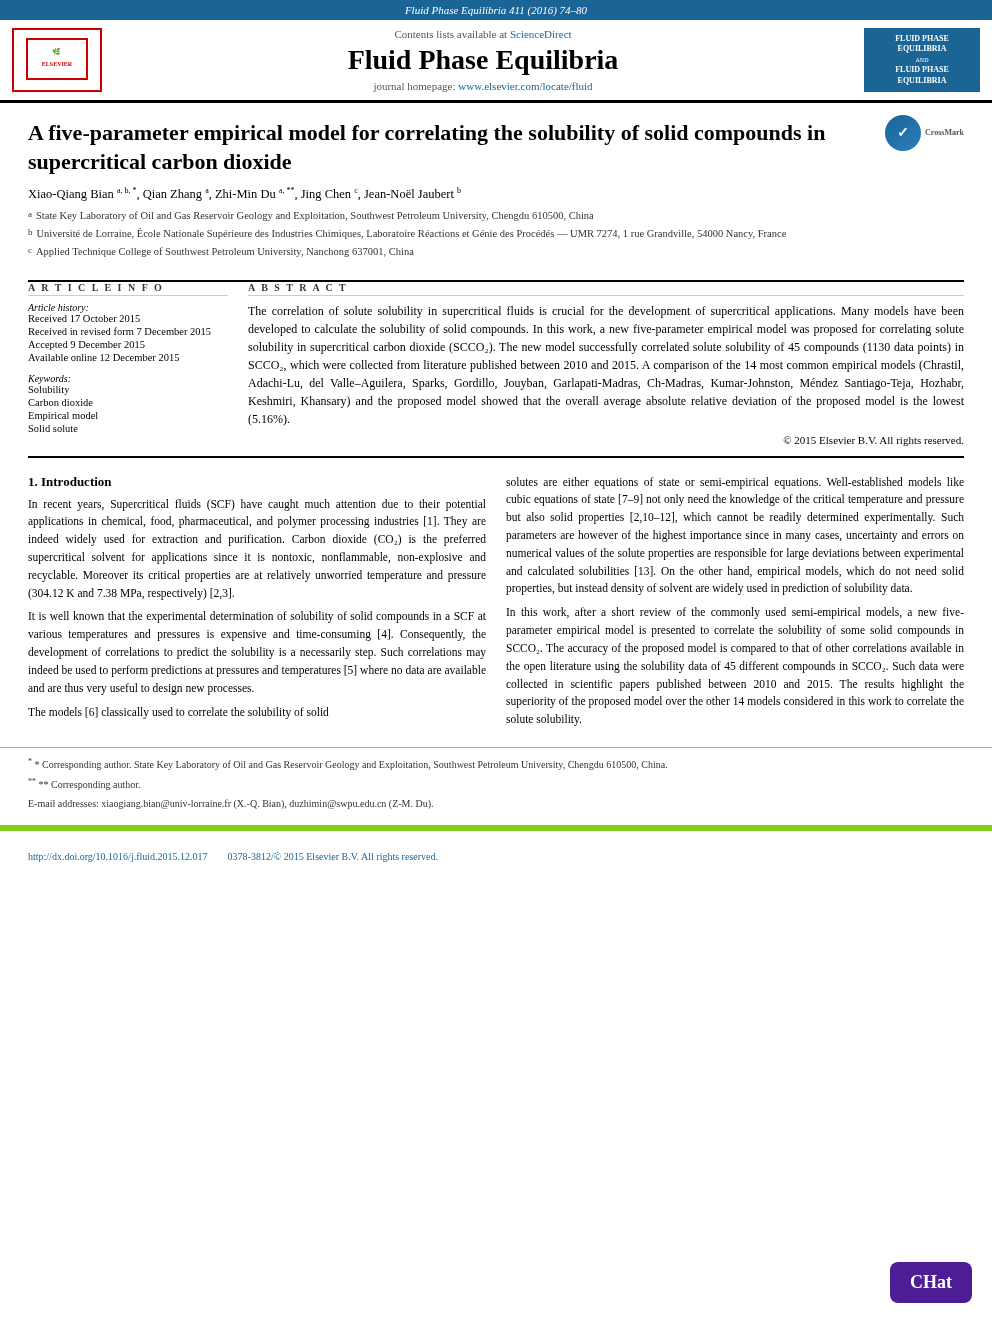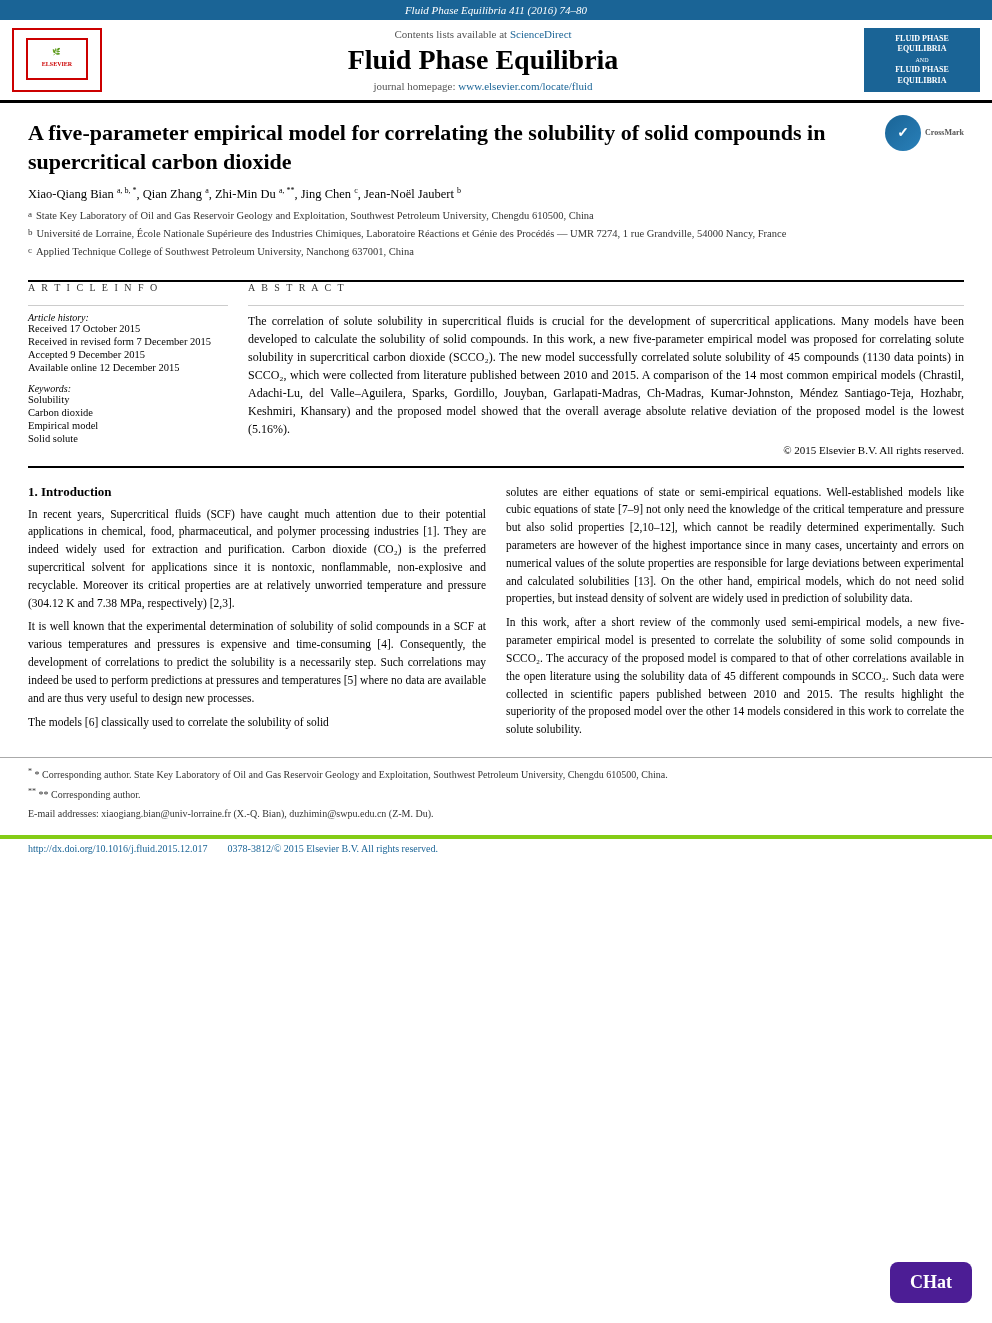--- a/index.html
+++ b/index.html
@@ -124,25 +124,25 @@
     .article-info {
       width: 200px;
       flex-shrink: 0;
     }
     .abstract-col {
       flex: 1;
     }
     .section-label {
       font-size: 10px;
       letter-spacing: 2px;
-      font-weight: normal;
+      font-weight: bold;
       color: #333;
       margin-bottom: 6px;
       border-bottom: 1px solid #ccc;
-      padding-bottom: 12px;
+      padding-bottom: 2px;
     }
     .info-row {
       font-size: 10.5px;
       margin-bottom: 2px;
     }
     .info-label {
       font-style: italic;
       font-size: 10px;
     }
     .keywords-section {
@@ -191,26 +191,26 @@
       border-top: 1px solid #aaa;
       margin-top: 10px;
     }
     .footnote {
       font-size: 10px;
       line-height: 1.4;
       margin-bottom: 4px;
       color: #333;
     }
     .bottom-bar {
-      padding: 4px 28px;
+      padding: 20px 28px;
       display: flex;
       gap: 20px;
       font-size: 10px;
       color: #1a6496;
-      border-top: 4px solid #84cc16;
+      border-top: 6px solid #84cc16;
     }
     .ref-link {
       color: #1a6496;
       text-decoration: none;
     }
     sup { font-size: 8px; }
     .chat-badge {
       position: fixed;
       bottom: 20px;
       right: 20px;

